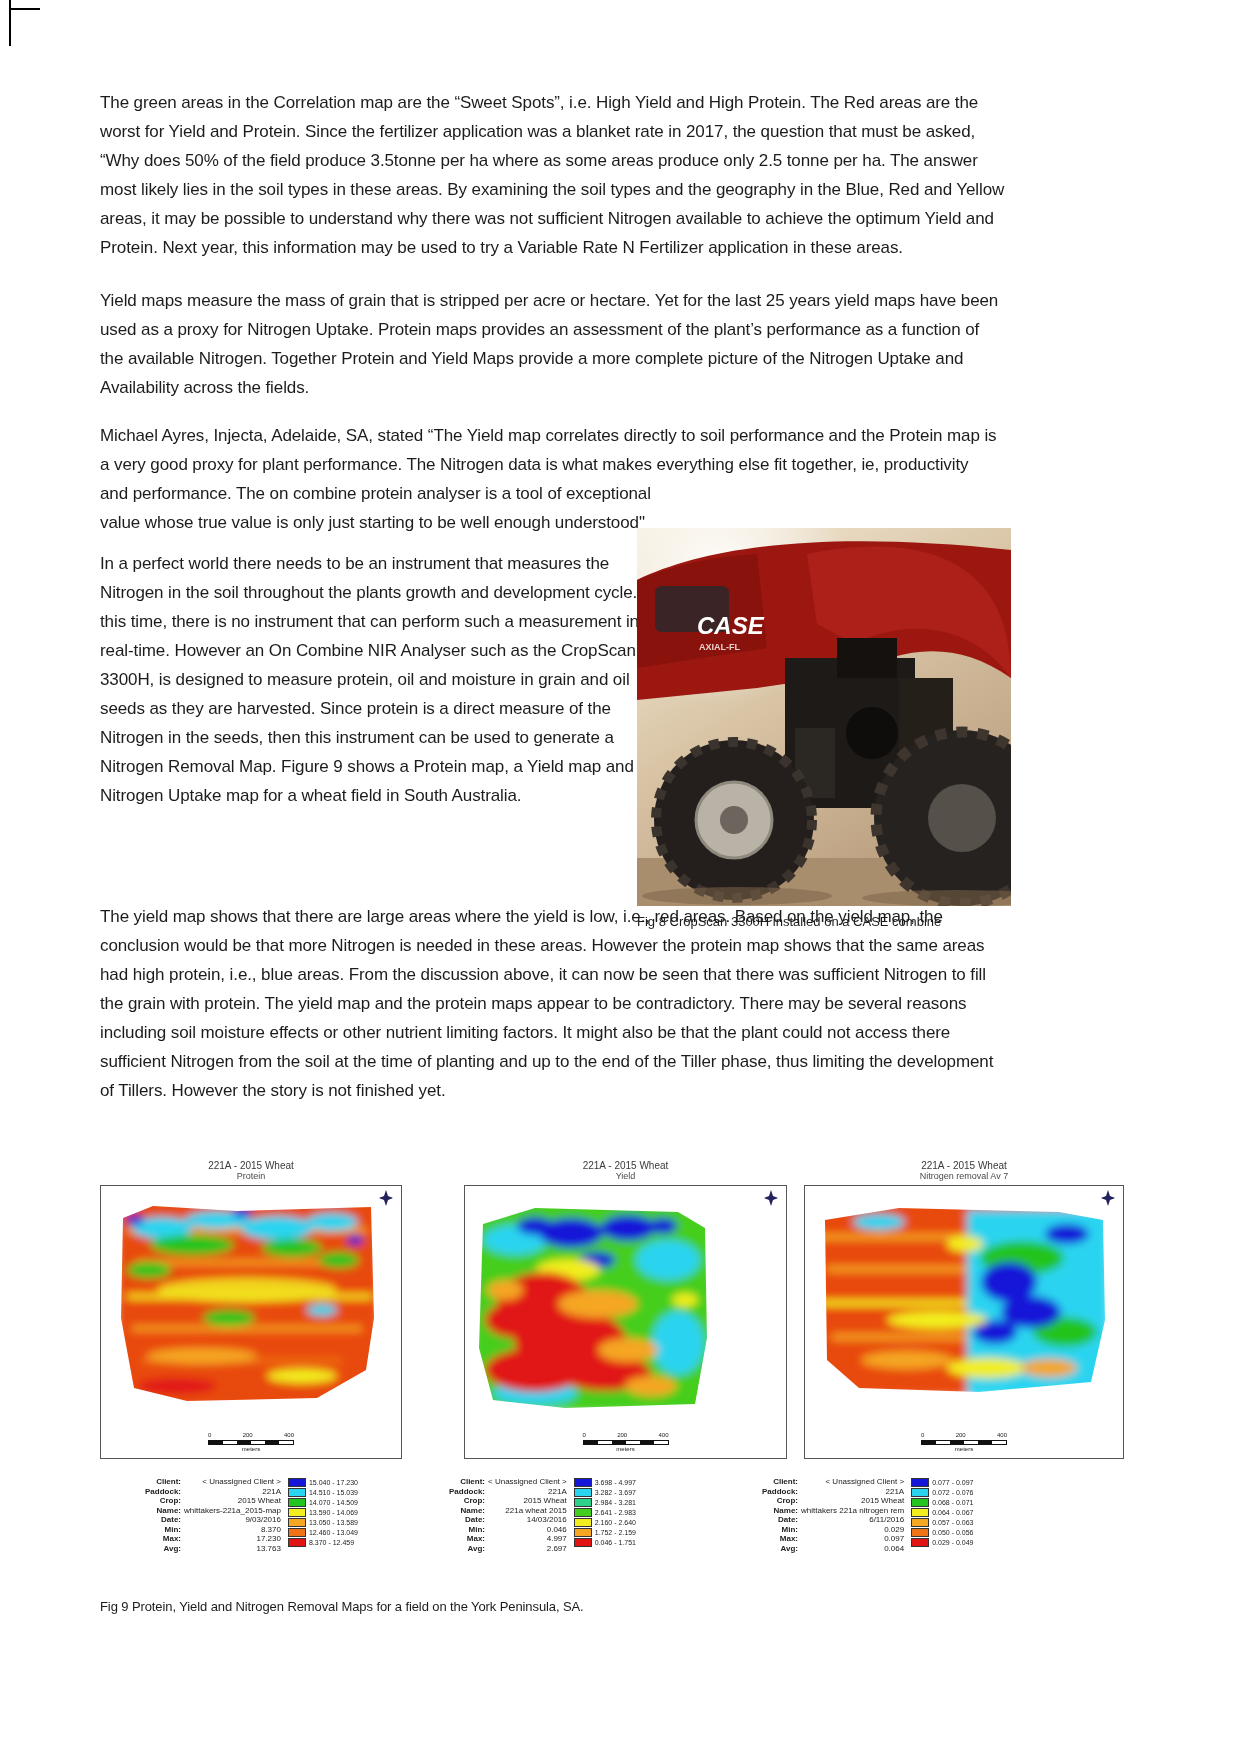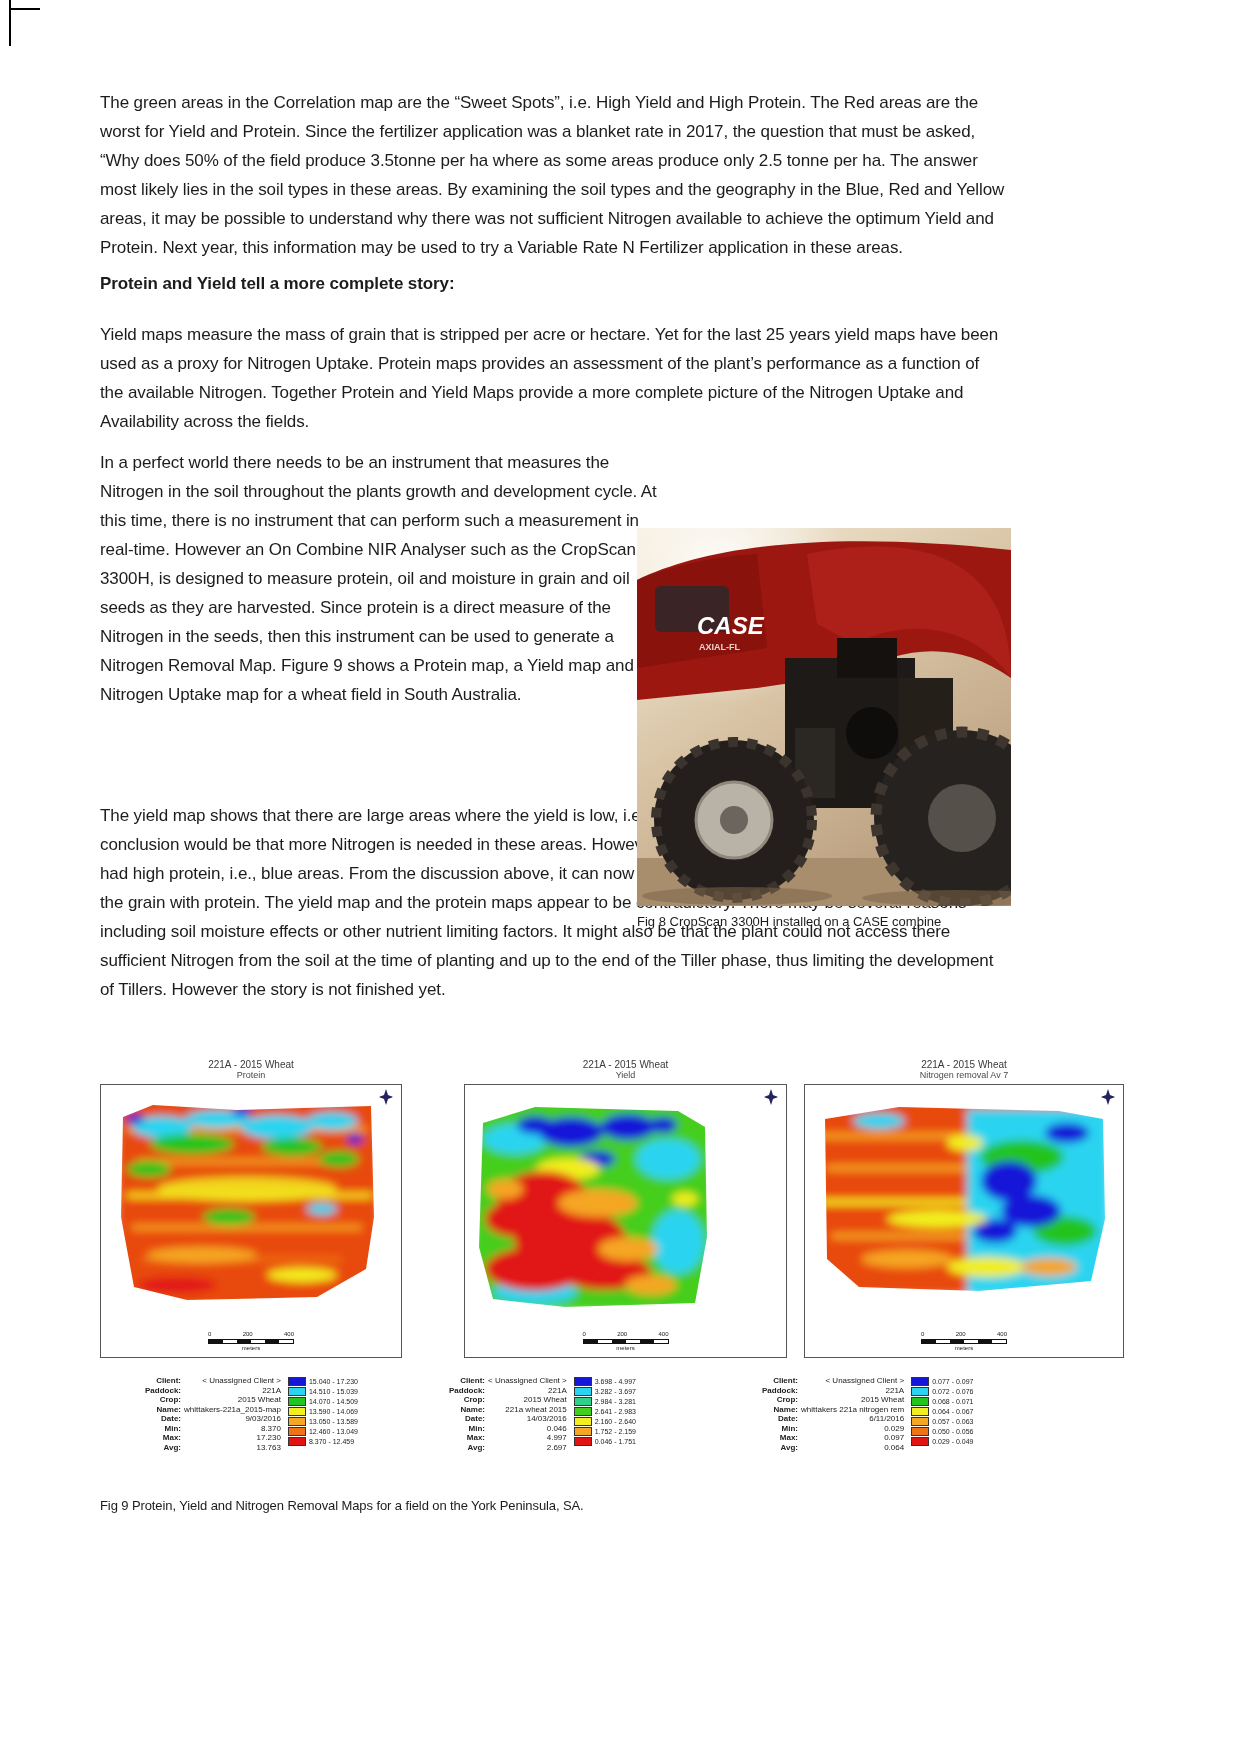--- a/index.html
+++ b/index.html
@@ -57,24 +57,25 @@
 </head>
 <body>
 
 <div class="page">
   <div class="corner-v"></div>
   <div class="corner-h"></div>
 
   <div class="content">
     <p>The green areas in the Correlation map are the “Sweet Spots”, i.e. High Yield and High Protein. The Red areas are the worst for Yield and Protein. Since the fertilizer application was a blanket rate in 2017, the question that must be asked, “Why does 50% of the field produce 3.5tonne per ha where as some areas produce only 2.5 tonne per ha. The answer most likely lies in the soil types in these areas. By examining the soil types and the geography in the Blue, Red and Yellow areas, it may be possible to understand why there was not sufficient Nitrogen available to achieve the optimum Yield and Protein. Next year, this information may be used to try a Variable Rate N Fertilizer application in these areas.</p>
 
-    <h3 class="sec">Protein and Yield tell a more complete story:</h3>
 
     <p class="mt24">Yield maps measure the mass of grain that is stripped per acre or hectare.  Yet for the last 25 years yield maps have been used as a proxy for Nitrogen Uptake. Protein maps provides an assessment of the plant’s performance as a function of the available Nitrogen. Together Protein and Yield Maps provide a more complete picture of the Nitrogen Uptake and Availability across the fields.</p>
 
+    <p class="mt19">Michael Ayres, Injecta, Adelaide, SA, stated “The Yield map correlates directly to soil performance and the Protein map is a very good proxy for plant performance. The Nitrogen data is what makes everything else fit together, ie, productivity</p>
+    <p class="narrow">and performance. The on combine protein analyser is a tool of exceptional value whose true value is only just starting to be well enough understood"</p>
 
     <p class="narrow mt12">In a perfect world there needs to be an instrument that measures the Nitrogen in the soil throughout the plants growth and development cycle. At this time, there is no instrument that can perform such a measurement in real-time. However an On Combine NIR Analyser such as the CropScan 3300H, is designed to measure protein, oil and moisture in grain and oil seeds as they are harvested. Since protein is a direct measure of the Nitrogen in the seeds, then this instrument can be used to generate a Nitrogen Removal Map. Figure 9 shows a Protein map, a Yield map and Nitrogen Uptake map for a wheat field in South Australia.</p>
 
     <p class="mt92">The yield map shows that there are large areas where the yield is low, i.e., red areas. Based on the yield map, the conclusion would be that more Nitrogen is needed in these areas. However the protein map shows that the same areas had high protein, i.e., blue areas. From the discussion above, it can now be seen that there was sufficient Nitrogen to fill the grain with protein. The yield map and the protein maps appear to be contradictory. There may be several reasons including soil moisture effects or other nutrient limiting factors. It might also be that the plant could not access there sufficient Nitrogen from the soil at the time of planting and up to the end of the Tiller phase, thus limiting the development of Tillers.  However the story is not finished yet.</p>
 
     <div class="maps-row">
 
       <div class="map-fig m1">
         <div class="map-title">
           <div>221A - 2015 Wheat</div>

